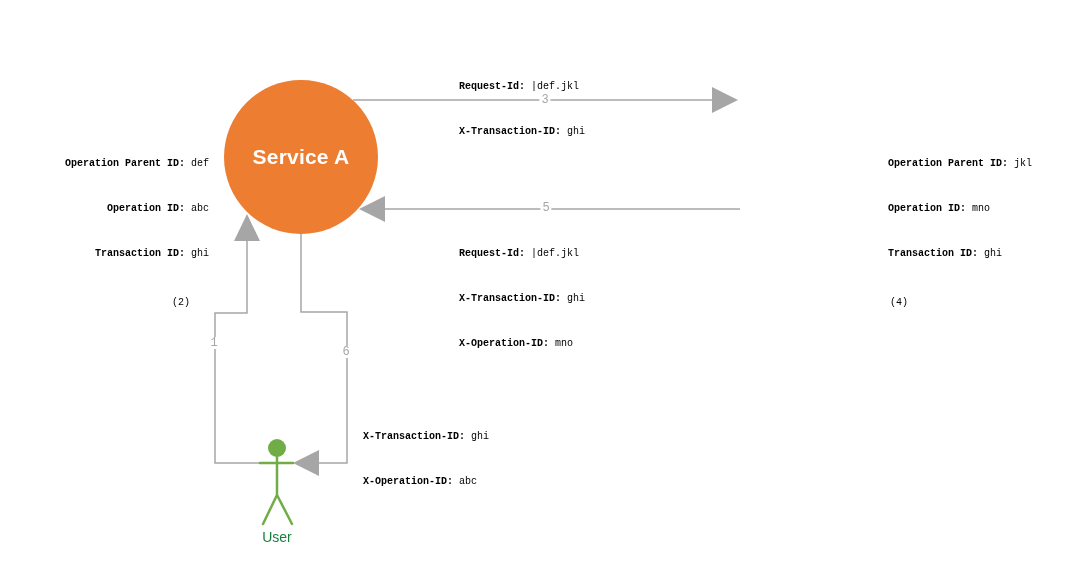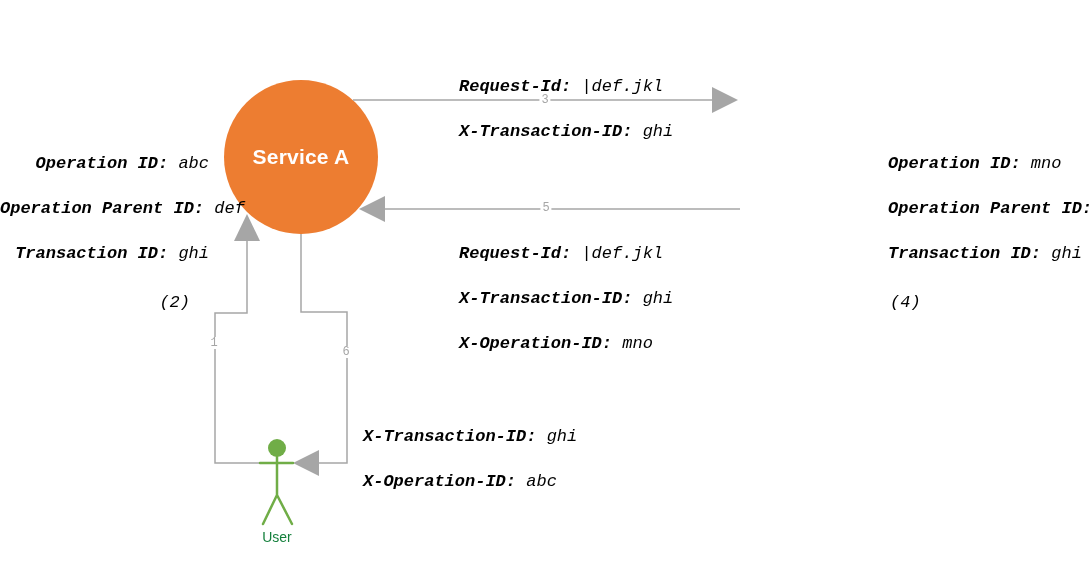--- a/index.html
+++ b/index.html
@@ -25,25 +25,24 @@
     font-size:21px;
     letter-spacing:.2px;
     font-weight:bold;
   }
   .node-a{left:224px;top:80px;background:var(--service-a);}
   .node-b{left:719px;top:78px;background:var(--service-b);}
 
   .hdr{
     position:absolute;
     font-family:"Liberation Mono", monospace;
-    font-size:17px;
+    font-size:10px;
     line-height:15px;
     color:var(--text);
     white-space:pre;
-    font-style:italic;
   }
   .hdr .k{font-weight:bold;}
   .hdr .v{font-weight:normal;}
   .ann-a{left:0;top:126px;width:209px;text-align:right;}
   .ann-b{left:888px;top:126px;text-align:left;}
   .step{margin-top:4px;font-weight:normal;}
   .ann-a .step{padding-right:19px;}
   .ann-b .step{padding-left:2px;}
   .hdr-3{left:459px;top:49px;}
   .hdr-5{left:459px;top:216px;}
@@ -116,28 +115,28 @@
     <div><span class="k">X-Transaction-ID:</span> <span class="v">ghi</span></div>
     <div><span class="k">X-Operation-ID:</span> <span class="v">mno</span></div>
   </div>
 
   <div class="hdr hdr-6">
     <div><span class="k">X-Transaction-ID:</span> <span class="v">ghi</span></div>
     <div><span class="k">X-Operation-ID:</span> <span class="v">abc</span></div>
   </div>
 
   <div class="hdr ann-a">
+    <div><span class="k">Operation Parent ID:</span> <span class="v">def</span></div>
     <div><span class="k">Operation ID:</span> <span class="v">abc</span></div>
-    <div><span class="k">Operation Parent ID:</span> <span class="v">def</span></div>
     <div><span class="k">Transaction ID:</span> <span class="v">ghi</span></div>
     <div class="step">(2)</div>
   </div>
 
   <div class="hdr ann-b">
+    <div><span class="k">Operation Parent ID:</span> <span class="v">jkl</span></div>
     <div><span class="k">Operation ID:</span> <span class="v">mno</span></div>
-    <div><span class="k">Operation Parent ID:</span> <span class="v">jkl</span></div>
     <div><span class="k">Transaction ID:</span> <span class="v">ghi</span></div>
     <div class="step">(4)</div>
   </div>
 
   <div class="user-label">User</div>
 
 </div>
 
 </body></html>

